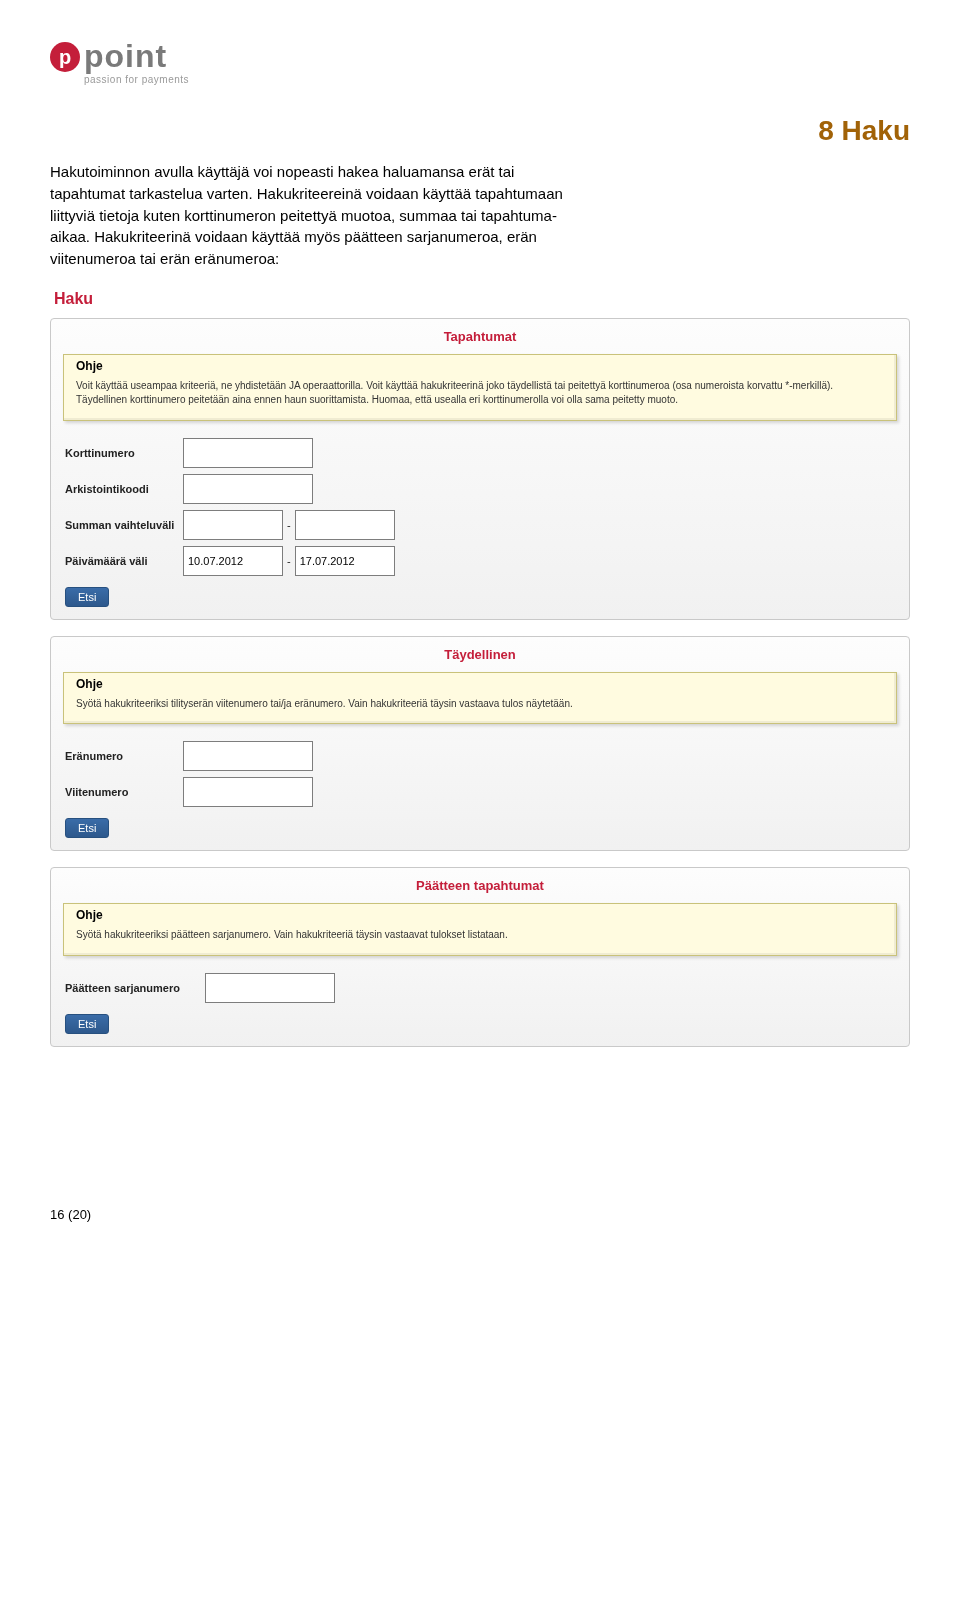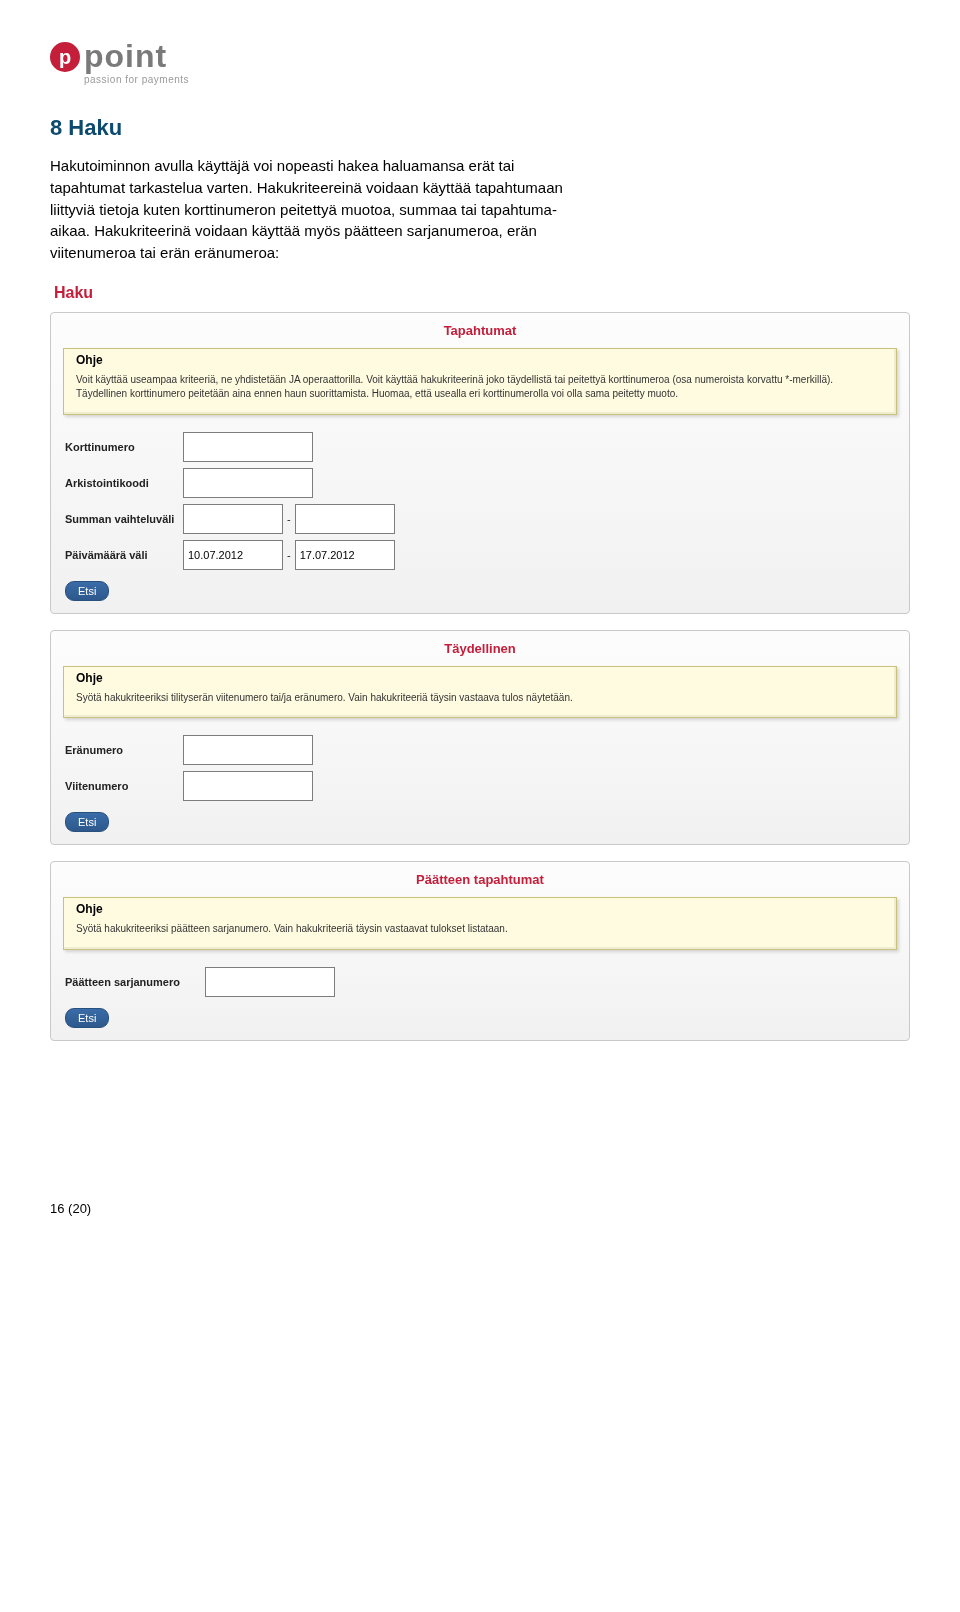--- a/index.html
+++ b/index.html
@@ -40,24 +40,25 @@
     letter-spacing: 1px;
     line-height: 1;
   }
   .logo-tag {
     color: #9a9a9a;
     font-size: 10px;
     letter-spacing: 0.5px;
     margin-top: 2px;
   }
   h2.section-num {
-    font-size: 22px;
+    font-size: 28px;
     font-weight: bold;
     margin: 20px 0 14px 0;
-    color: #0c4a6e;
+    color: #a16207;
+    text-align: right;
   }
   p.body-text {
     font-size: 15px;
     line-height: 1.45;
     color: #000;
     margin: 0 0 20px 0;
     max-width: 540px;
   }
   .app-heading {
     color: #c41e3a;
@@ -122,21 +123,21 @@
     font-size: 11px;
     padding: 0 4px;
     color: #222;
   }
   .btn {
     display: inline-block;
     background: linear-gradient(#3a6ca8,#2d588c);
     color: #fff;
     font-size: 11px;
     border: 1px solid #27507f;
-    border-radius: 9px;
+    border-radius: 3px;
     padding: 3px 12px;
     margin: 8px 0 2px 14px;
     cursor: pointer;
   }
   .page-num {
     text-align: left;
     font-size: 13px;
     color: #000;
     margin-top: 160px;
   }

